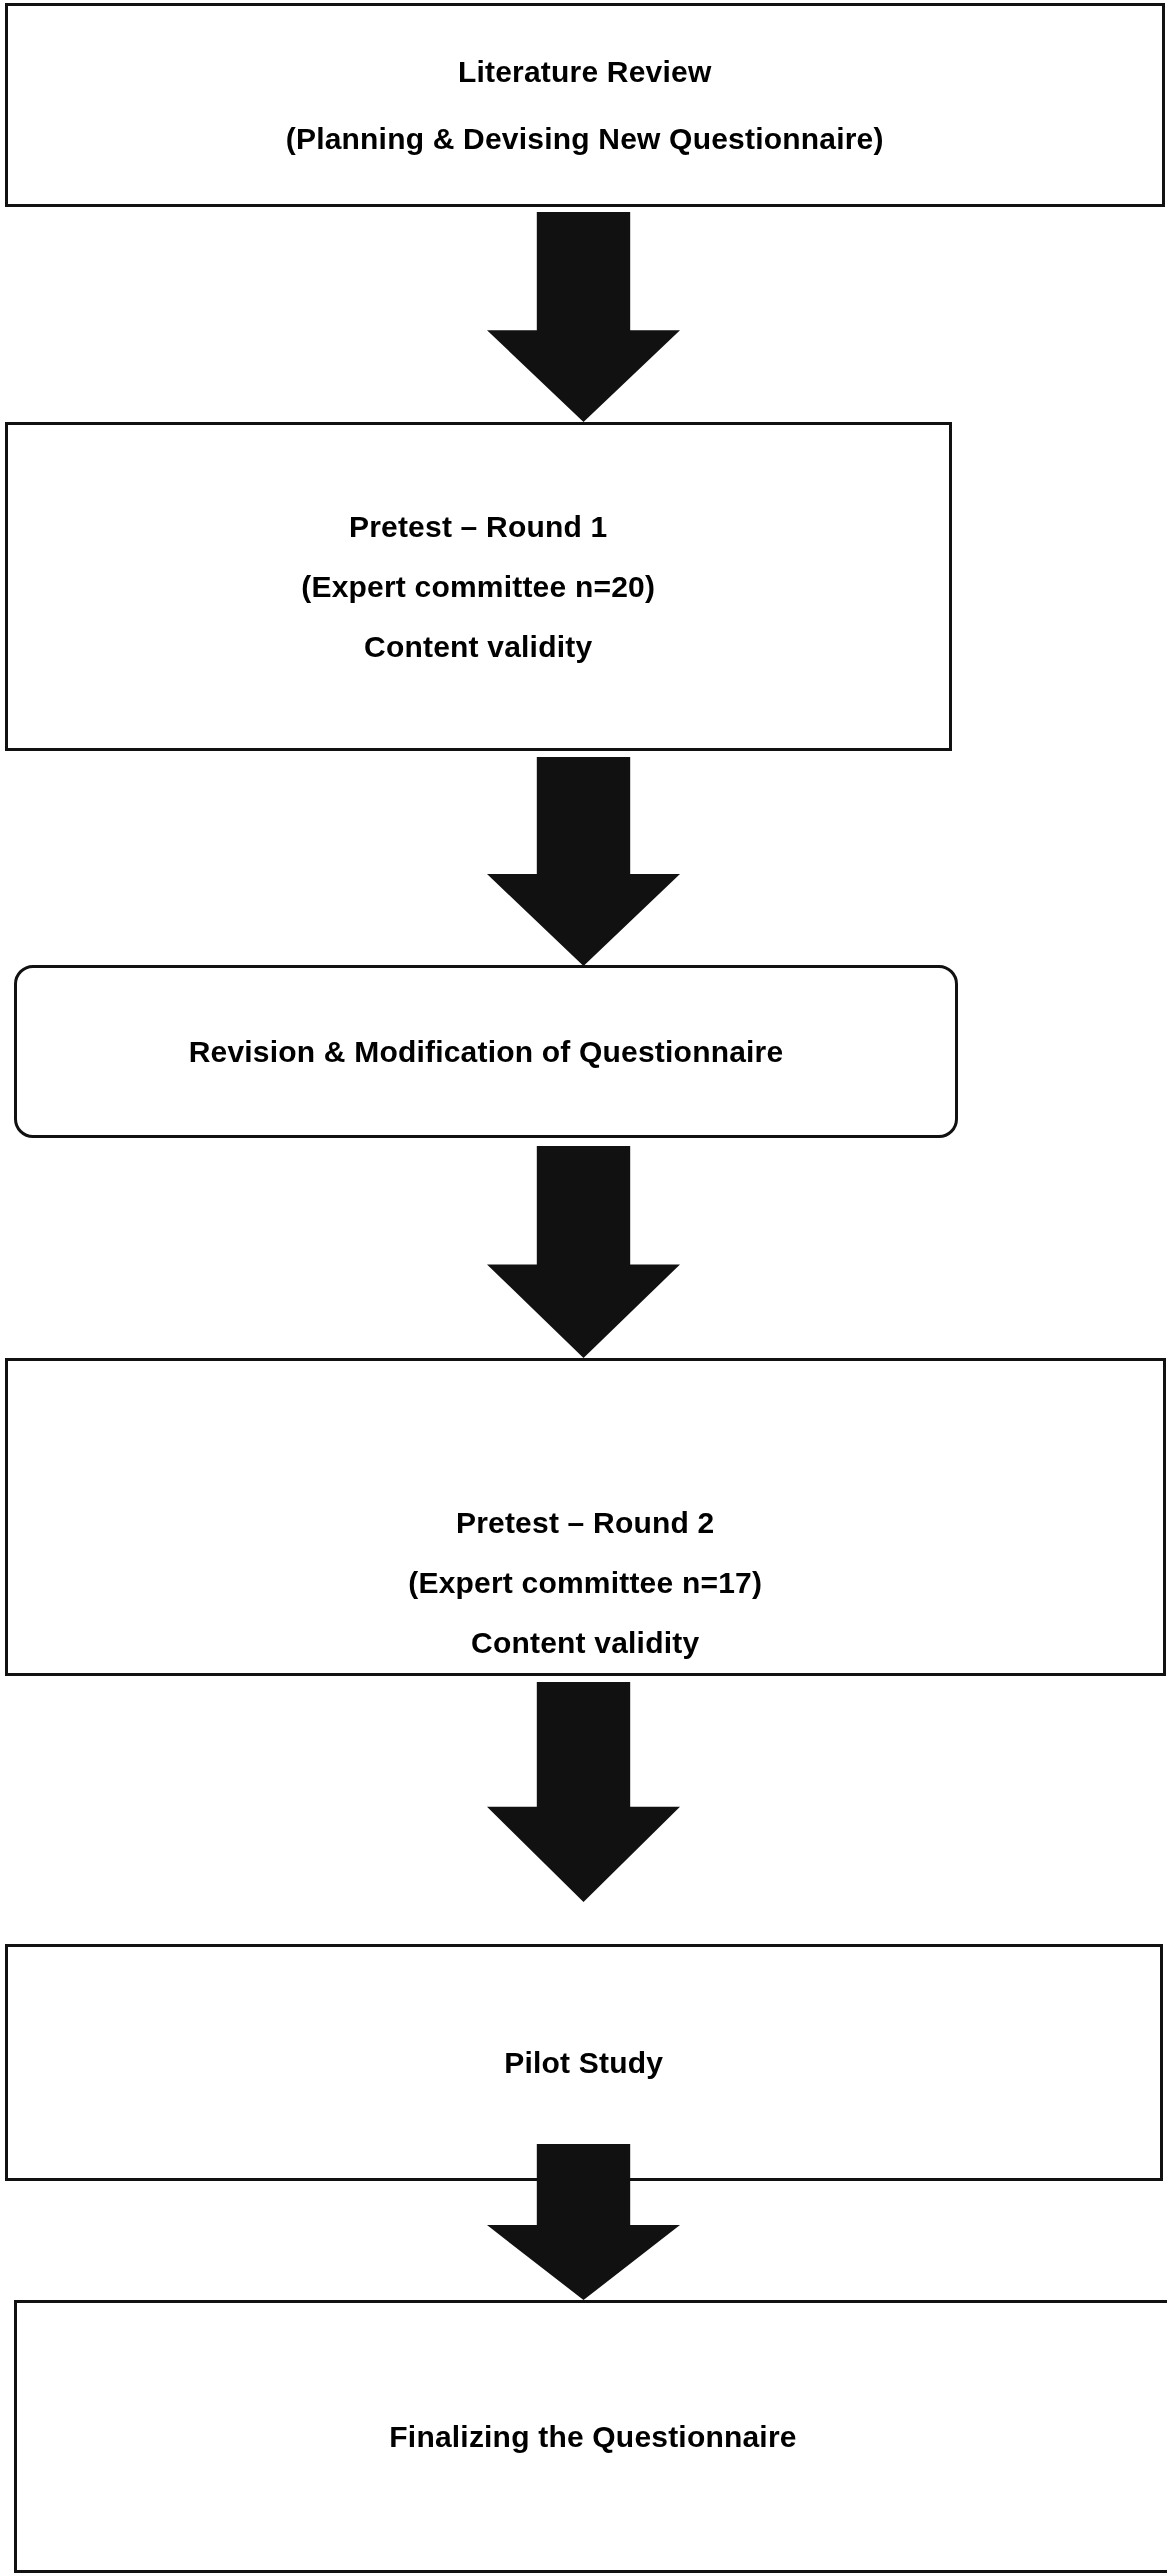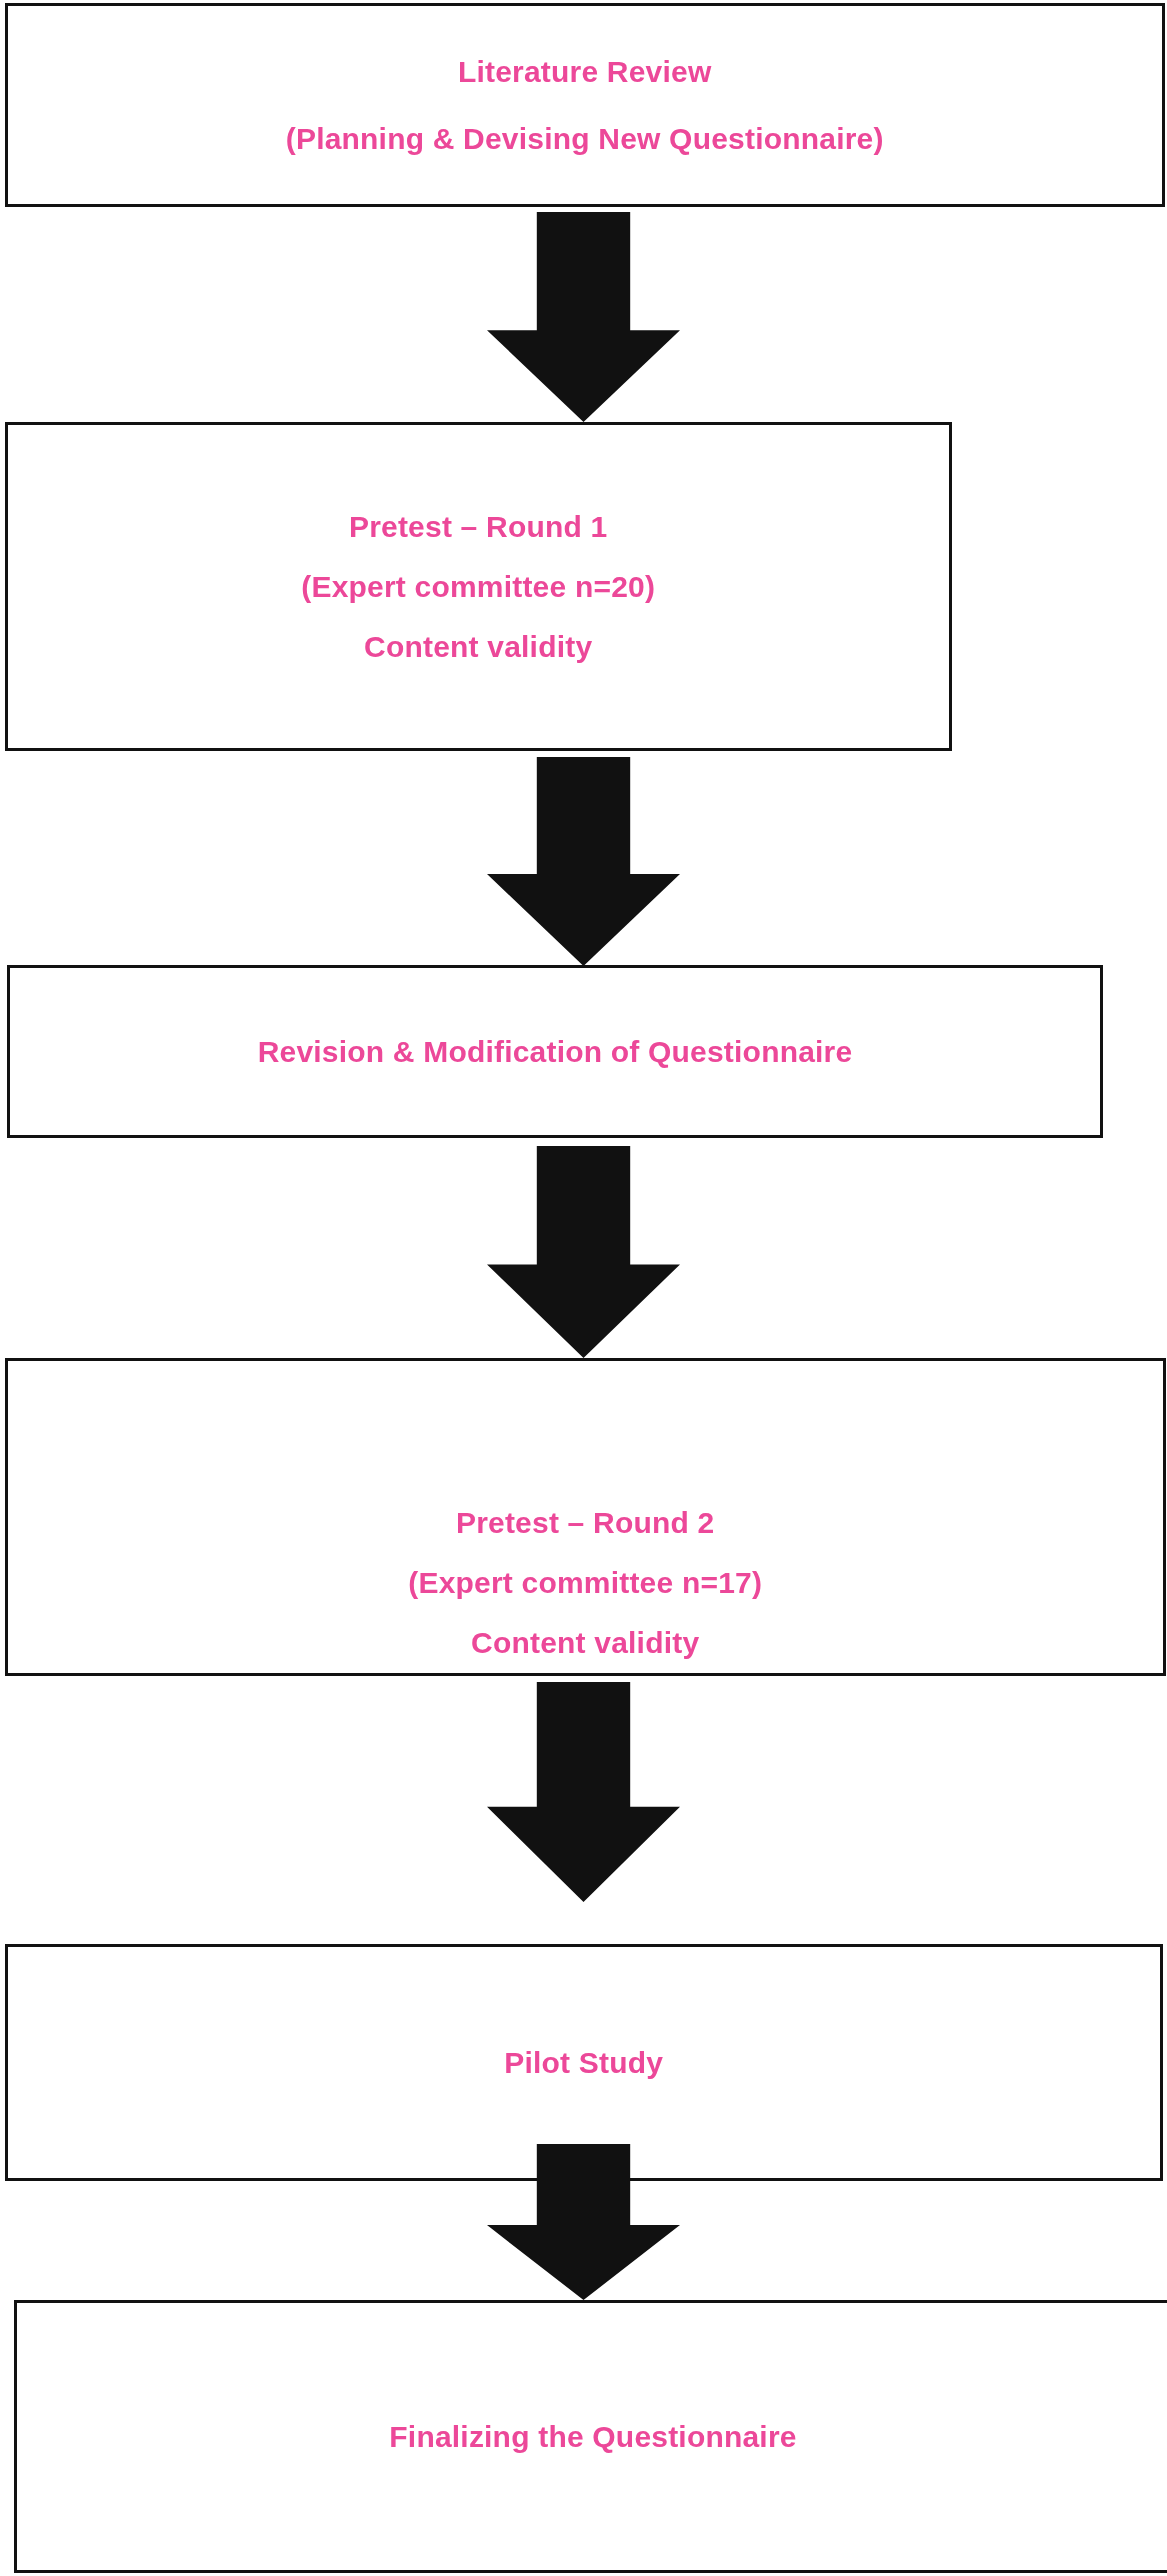--- a/index.html
+++ b/index.html
@@ -25,21 +25,21 @@
     background: #ffffff;
     border: 3.9px solid #111111;
     display: flex;
     flex-direction: column;
     align-items: center;
     justify-content: center;
     text-align: center;
   }
   .node-line {
     font-weight: bold;
-    color: #ec4899;
+    color: #000000;
     font-size: 30px;
     line-height: 1.12;
     letter-spacing: 0.2px;
     white-space: nowrap;
   }
   .node-2line .node-line { margin: 17px 0; }
   .node-3line .node-line { margin: 13.2px 0; }
   .node-1line .node-line { margin: 0; }
 
   
@@ -47,21 +47,21 @@
     position: absolute;
     display: block;
   }
   .arrow svg { display: block; width: 100%; height: 100%; }
 
   
   #node-1 { left: 4.7px;  top: 3.1px;    width: 1160px; height: 204px; }
   #arrow-1{ left: 487px;top: 212px;  width: 193px;  height: 210px; }
   #node-2 { left: 4.7px;  top: 422px;  width: 947px; height: 329px; }
   #arrow-2{ left: 487px;top: 757px;  width: 193px;  height: 209px; }
-  #node-3 { left: 7px;  top: 965px; width: 1096px; height: 173px; }
+  #node-3 { left: 14px;  top: 965px; width: 944px; height: 173px; border-radius: 19px; }
   #arrow-3{ left: 487px;top: 1146px; width: 193px;  height: 212px; }
   #node-4 { left: 4.7px;  top: 1358px; width: 1161px; height: 318px; justify-content: flex-end; }
   #arrow-4{ left: 487px;top: 1682px; width: 193px;  height: 220px; }
   #node-5 { left: 4.7px;  top: 1944px; width: 1158px; height: 237px; }
   #arrow-5{ left: 487px;top: 2144px; width: 193px;  height: 156px; }
   #node-6 { left: 14px;  top: 2300px; width: 1158px; height: 273px; }
 </style>
 </head>
 <body>
 

